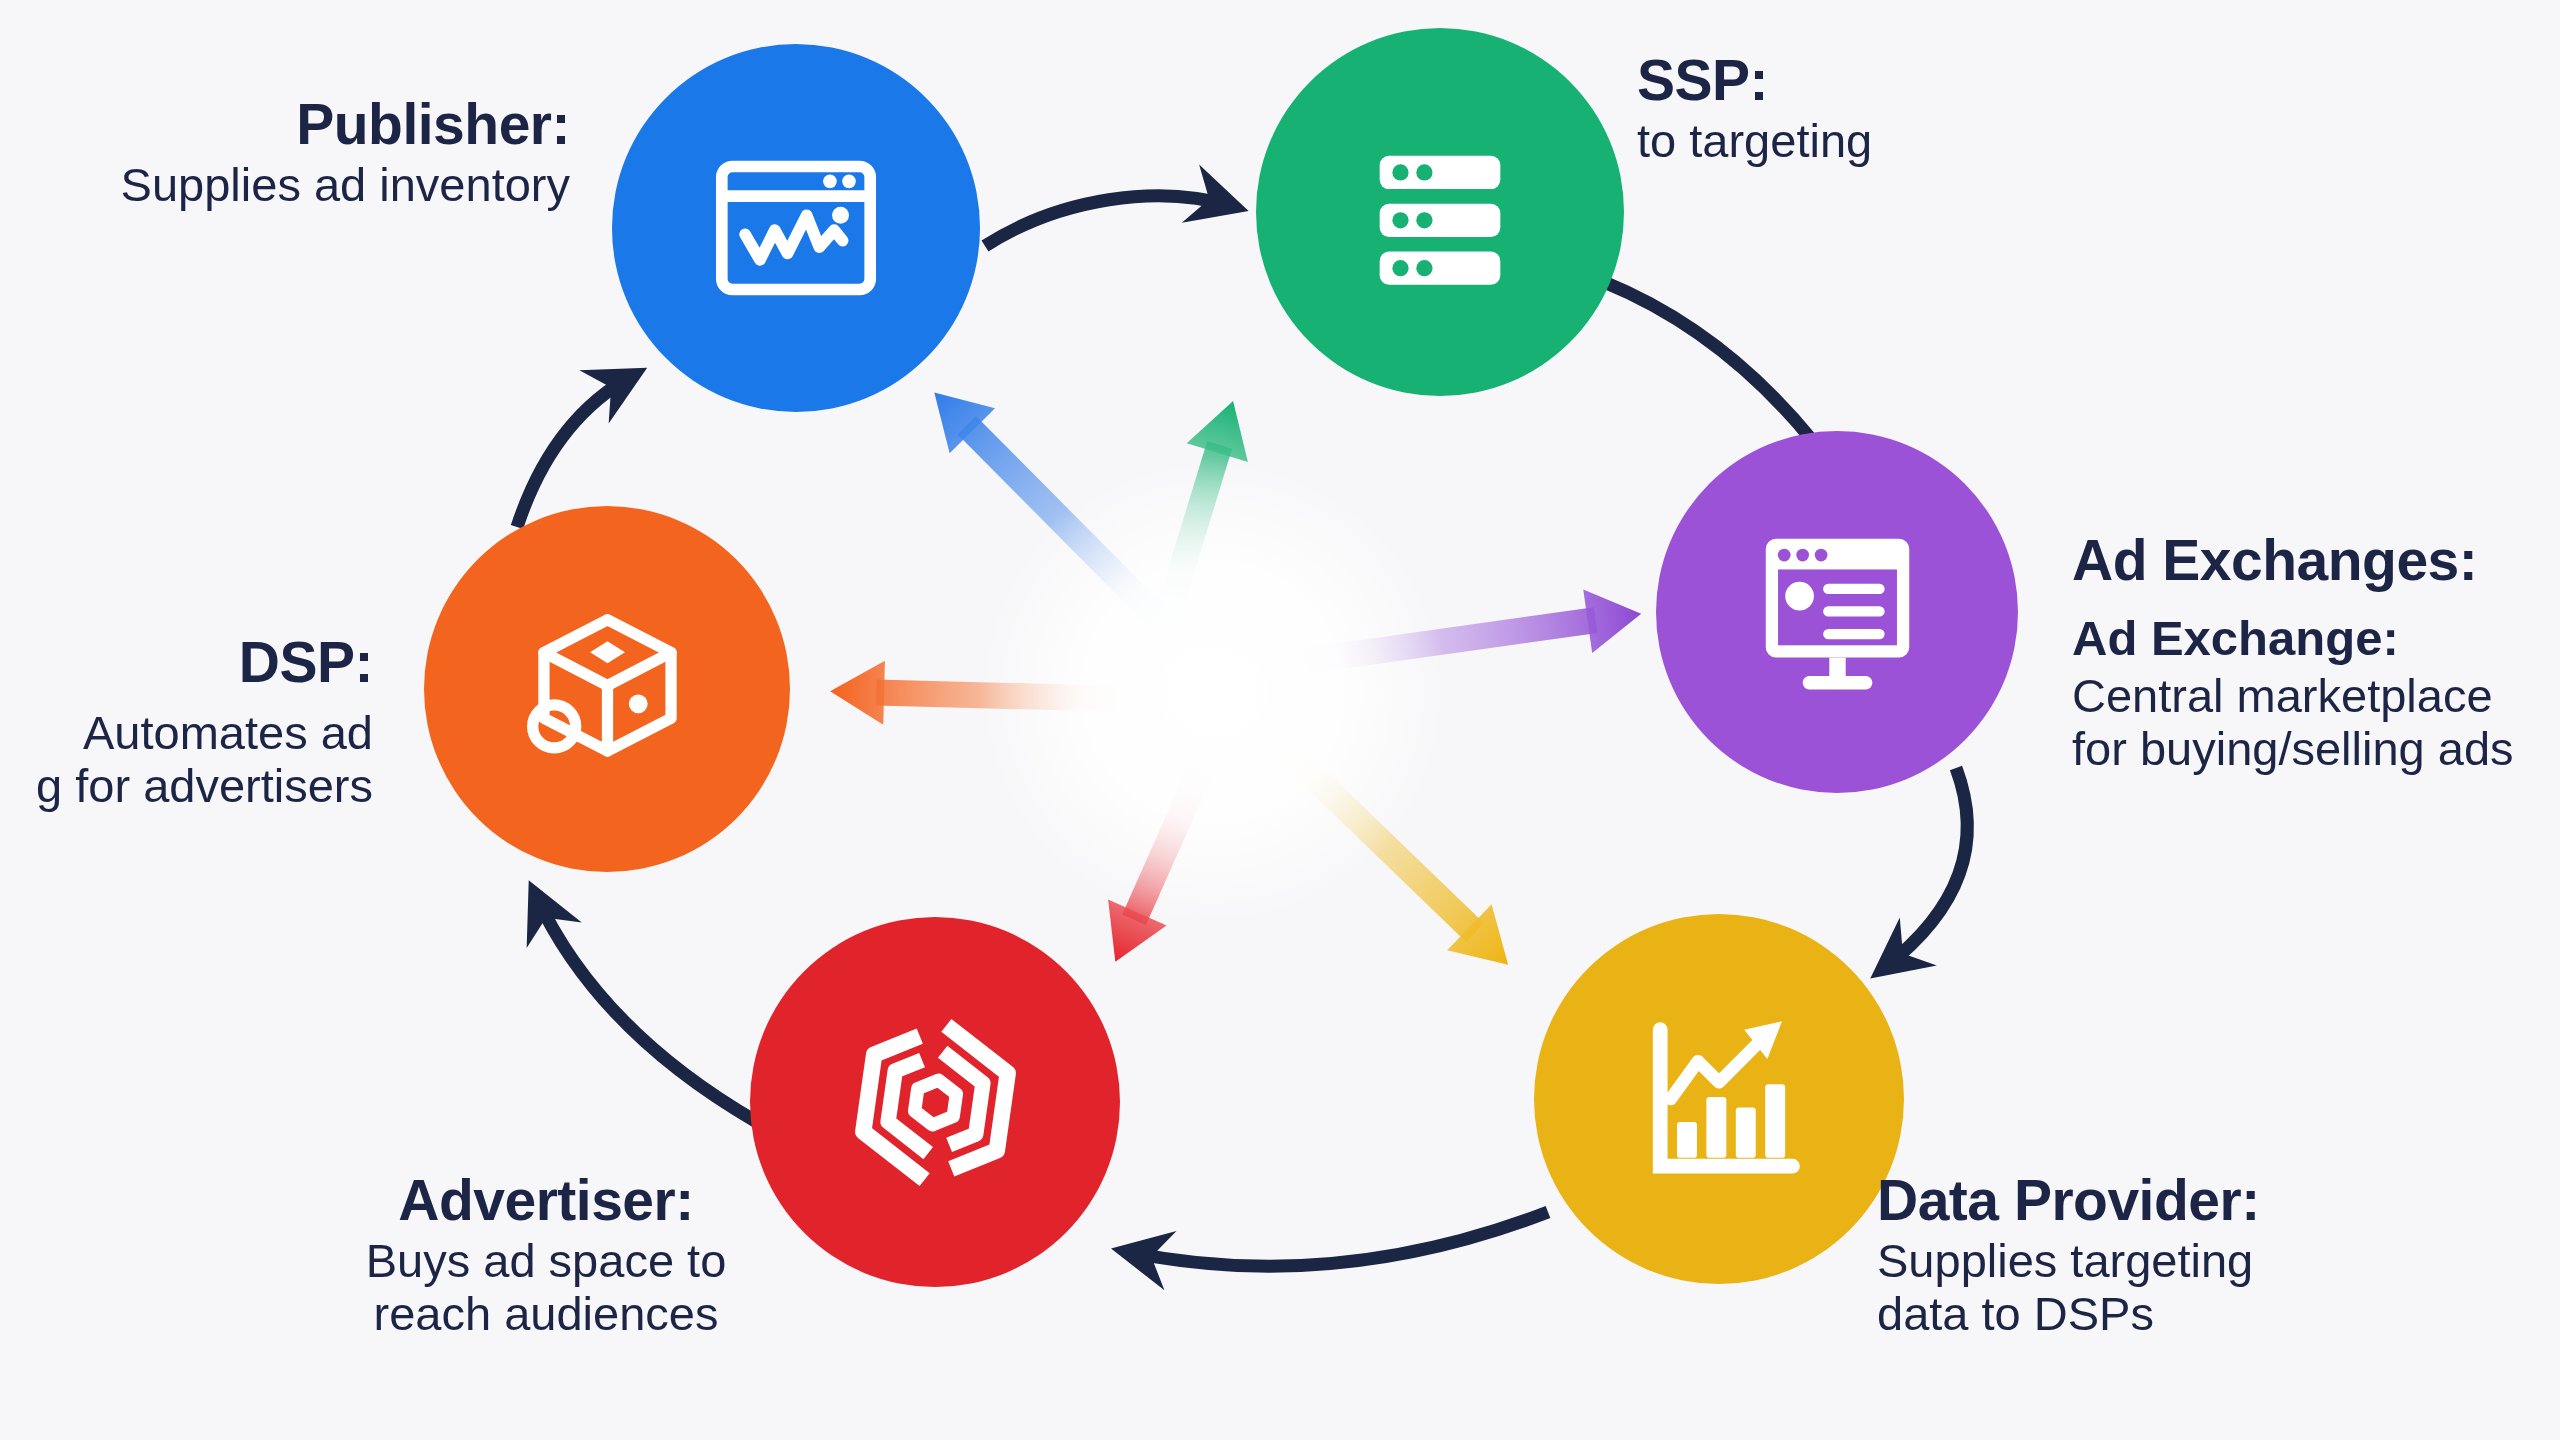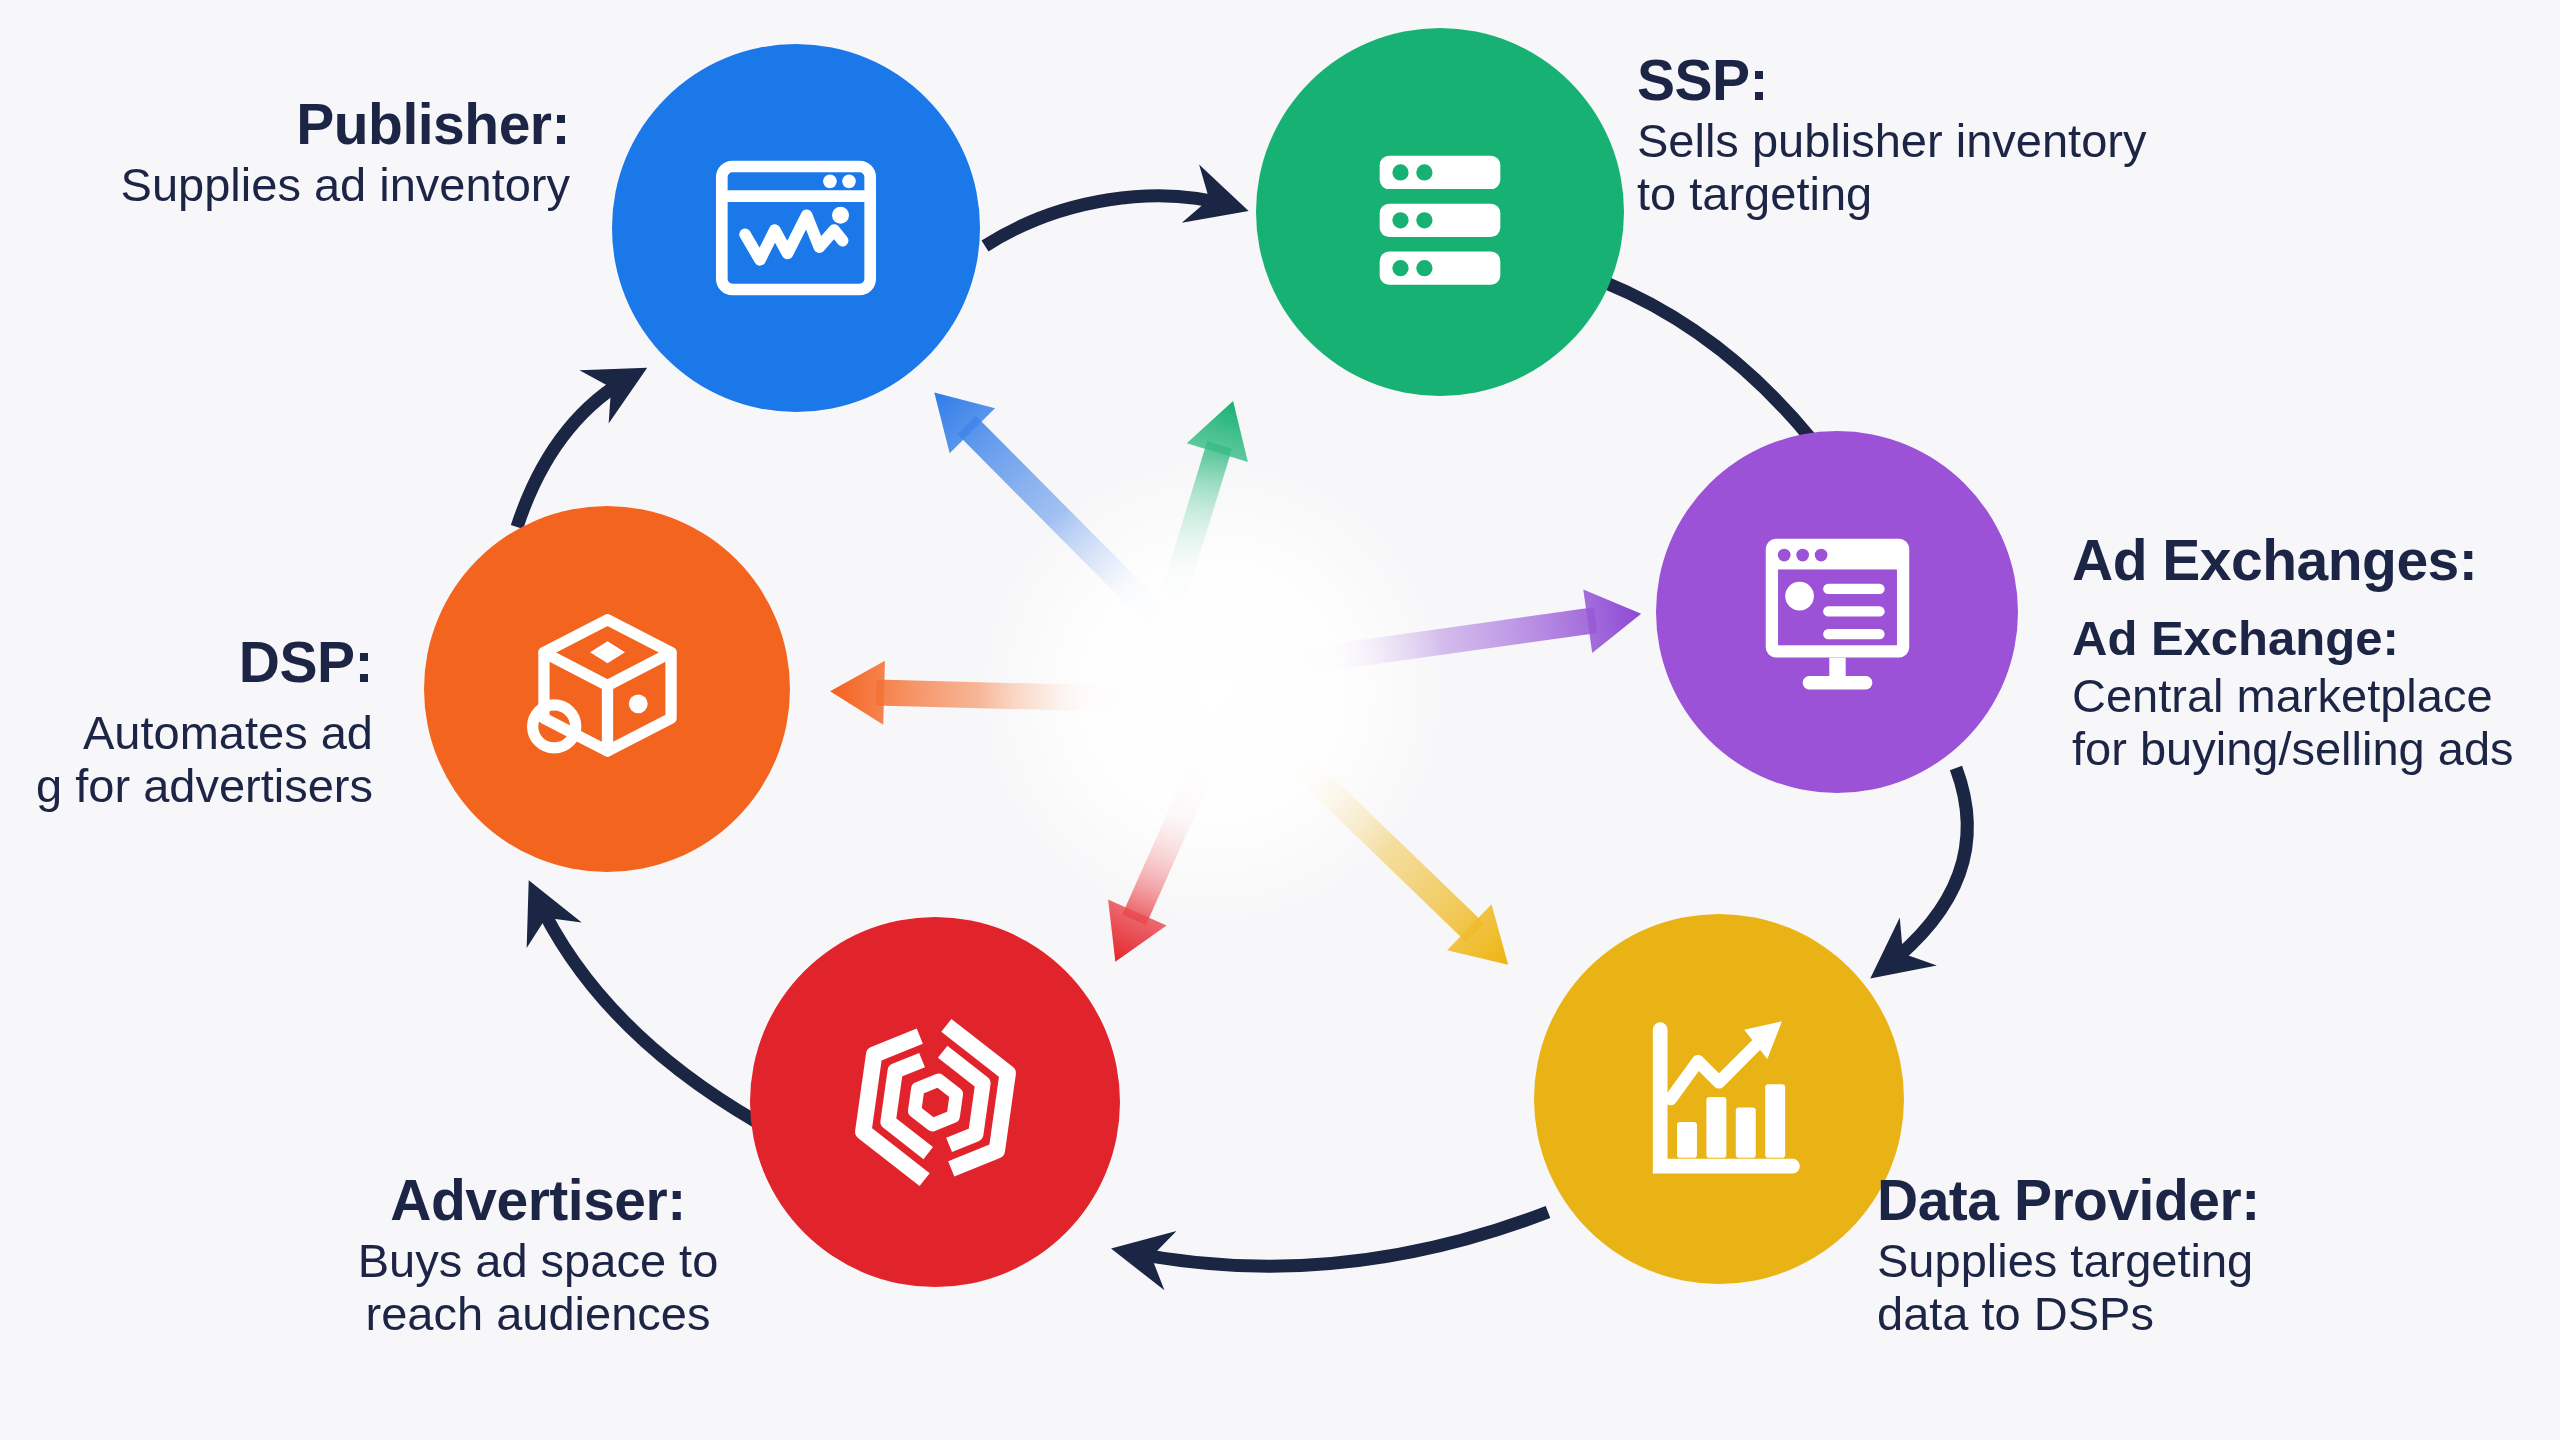--- a/index.html
+++ b/index.html
@@ -16,21 +16,21 @@
   .node svg{display:block;}
   .label{position:absolute;color:#1d2546;}
   .label h2{margin:0;font-size:57px;font-weight:700;line-height:1.15;letter-spacing:-0.5px;}
   .label .line{font-size:47px;font-weight:400;line-height:1.14;}
   .label .subtitle{font-size:49px;font-weight:700;line-height:1.25;}
   .label-publisher{right:1990px;top:92px;text-align:right;}
   .label-ssp{left:1637px;top:48px;text-align:left;}
   .label-exchange{left:2072px;top:528px;text-align:left;width:560px;}
   .label-exchange h2{margin-bottom:14px;}
   .label-dsp{right:2187px;top:630px;text-align:right;width:420px;}
-  .label-advertiser{left:343px;top:1168px;width:390px;text-align:center;}
+  .label-advertiser{left:351px;top:1168px;width:390px;text-align:center;}
   .label-data{left:1877px;top:1168px;text-align:left;}
   .label .gap{height:10px;}
 </style>
 </head>
 <body>
 
 <div class="canvas">
 
   <svg class="arrow-layer" width="2560" height="1440" viewBox="0 0 2560 1440">
     <defs>
@@ -197,21 +197,20 @@
     </svg>
   </div>
 
   <div class="label label-publisher">
     <h2>Publisher:</h2>
     <div class="line">Supplies ad inventory</div>
   </div>
 
   <div class="label label-ssp">
     <h2>SSP:</h2>
-    <div class="line">Sells publisher inventory</div>
     <div class="line">to targeting</div>
   </div>
 
   <div class="label label-exchange">
     <h2>Ad Exchanges:</h2>
     <div class="subtitle">Ad Exchange:</div>
     <div class="line">Central marketplace</div>
     <div class="line">for buying/selling ads</div>
   </div>
 

